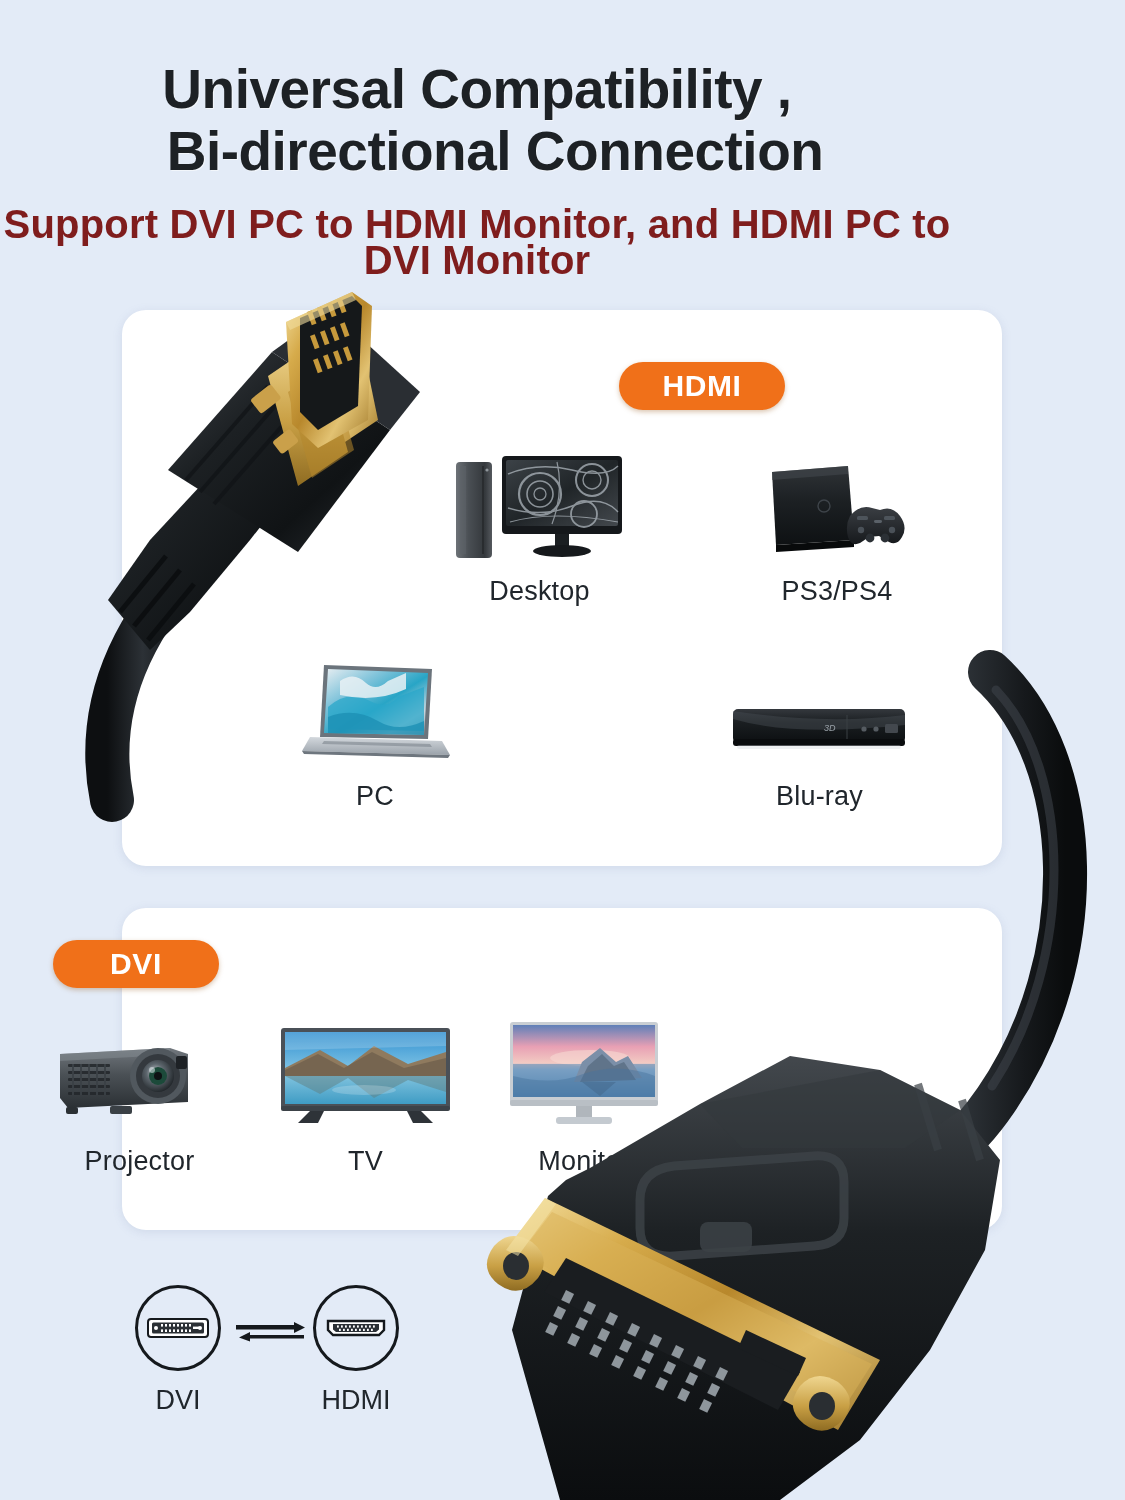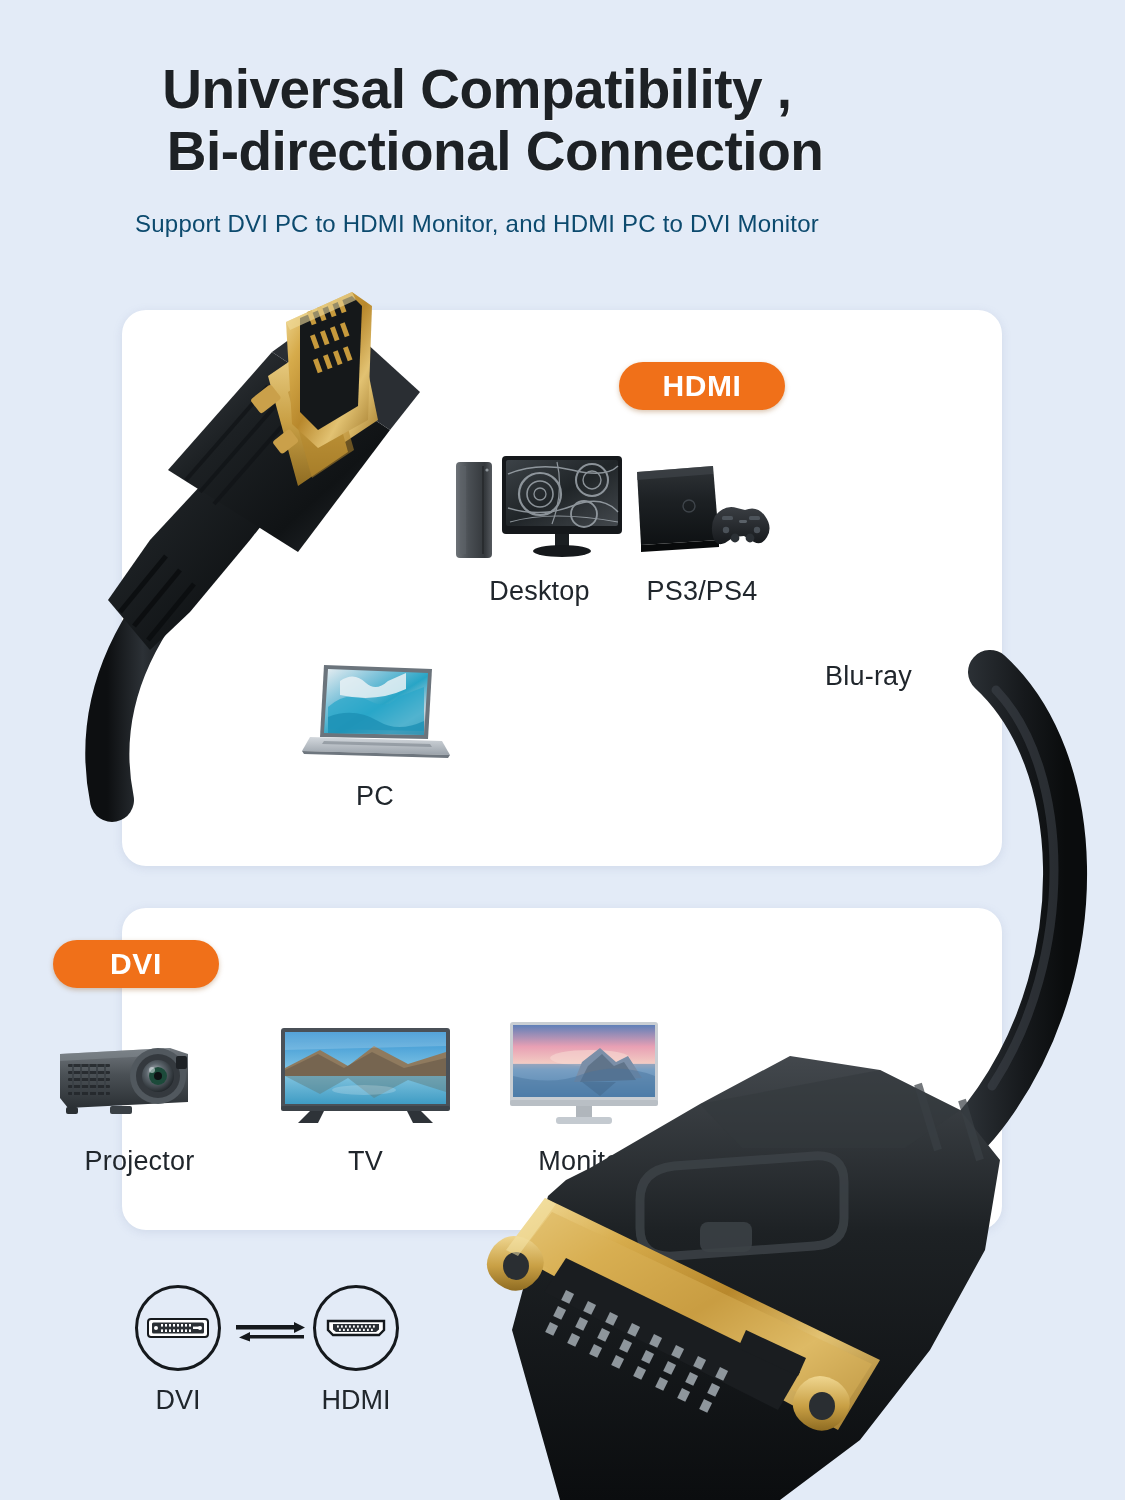--- a/index.html
+++ b/index.html
@@ -14,21 +14,21 @@
   .header { position:absolute; top:0; left:0; width:954px; text-align:center; }
   .title {
     margin:0; padding-top:58px;
     font-size:55px; line-height:62px; font-weight:bold;
     letter-spacing:-0.5px; color:#1d2125;
     text-shadow:1px 1px 0 rgba(255,255,255,.55);
   }
   .title .l2 { display:block;padding-left:36px; }
   .subtitle {
     margin:0; padding-top:24px;
-    font-size:24px; line-height:36px; font-weight:400; color:#0c4a6e;
+    font-size:40px; line-height:36px; font-weight:700; color:#7f1d1d;
     letter-spacing:.2px;
   }
 
   
   .panel {
     position:absolute; background:#ffffff; border-radius:24px;
     box-shadow:0 2px 10px rgba(120,140,175,.18);
   }
   #panel-hdmi { left:122px; top:310px; width:880px; height:556px; }
   #panel-dvi  { left:122px; top:908px; width:880px; height:322px; }
@@ -44,21 +44,21 @@
   #badge-dvi  { left:53px;  top:940px; width:166px; height:48px; }
 
   
   .devices { position:absolute; display:flex; }
   .device { display:flex; flex-direction:column; align-items:center; }
   .device .art { height:120px; display:flex; align-items:flex-end; justify-content:center; }
   .device .lbl {
     margin-top:16px; font-size:27px; font-weight:300; color:#20262c; letter-spacing:.2px;
     white-space:nowrap;
   }
-  #hdmi-row1 { left:452px; top:440px; width:460px; }
+  #hdmi-row1 { left:452px; top:440px; width:460px; justify-content:space-between; }
   #hdmi-row2 { left:300px; top:645px; width:612px; justify-content:space-between; }
   #dvi-row1  { left:52px;  top:1010px; width:612px; justify-content:space-between; }
 
   
   #conn-diagram { position:absolute; left:128px; top:1285px; width:310px; height:170px; }
   .conn-item { position:absolute; width:100px; text-align:center; }
   .conn-circle {
     width:86px; height:86px; border:3px solid #15191d; border-radius:50%;
     margin:0 auto; display:flex; align-items:center; justify-content:center;
     box-sizing:border-box; background:transparent;
@@ -195,20 +195,40 @@
 
         <path d="M10 80 L142 84 L150 98 L2 94 Z" fill="url(#baseG)"></path>
         <path d="M24 84 L130 87 L132 90 L22 87 Z" fill="#7d858d" opacity=".6"></path>
         <path d="M2 94 L150 98 L148 101 L4 97 Z" fill="#6e767e"></path>
       </svg>
     </div>
     <div class="lbl">PC</div>
   </div>
 
   <div class="device">
+    <div class="art">
+      <svg width="185" height="76" viewBox="0 0 185 76">
+        <defs>
+          <linearGradient id="brG" x1="0" y1="0" x2="0" y2="1">
+            <stop offset="0" stop-color="#34383d"></stop>
+              <stop offset="0.4" stop-color="#1a1e21"></stop>
+            <stop offset="1" stop-color="#0c0f11"></stop>
+          </linearGradient>
+        </defs>
+        <rect x="6" y="20" width="172" height="34" rx="5" fill="url(#brG)"></rect>
+        <path d="M6 30 q60 18 172 6 l0 -10 q-80 10 -172 -4 z" fill="#44494f" opacity=".5"></path>
+        <rect x="6" y="50" width="172" height="7" rx="3" fill="#0a0c0e"></rect>
+        <rect x="10" y="56" width="164" height="4" rx="2" fill="#cdd3d9" opacity=".35"></rect>
+        <text x="97" y="42" font-family="Liberation Sans, sans-serif" font-size="9" fill="#9aa2a9" font-style="italic">3D</text>
+        <line x1="120" y1="26" x2="120" y2="50" stroke="#3b4045" stroke-width="1"></line>
+        <circle cx="137" cy="40" r="2.6" fill="#555b61"></circle>
+        <circle cx="149" cy="40" r="2.6" fill="#555b61"></circle>
+        <rect x="158" y="35" width="13" height="9" rx="1.5" fill="#43484e"></rect>
+      </svg>
+    </div>
     <div class="lbl">Blu-ray</div>
   </div>
 
 </div>
 
 <div class="devices" id="dvi-row1">
 
   <div class="device">
     <div class="art">
       <svg width="175" height="106" viewBox="0 0 175 106">

